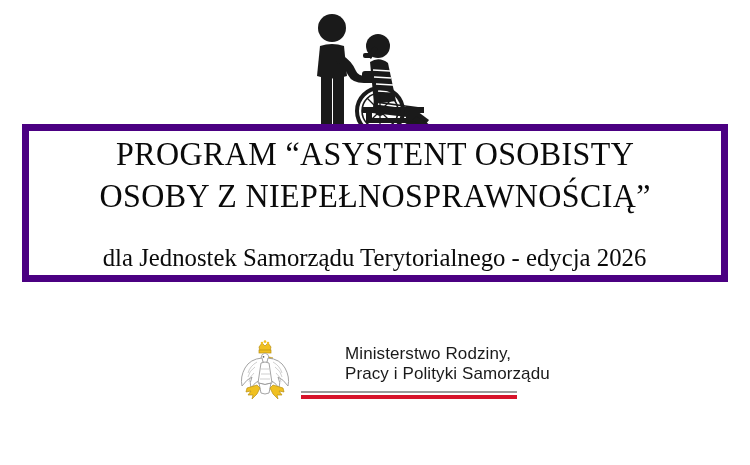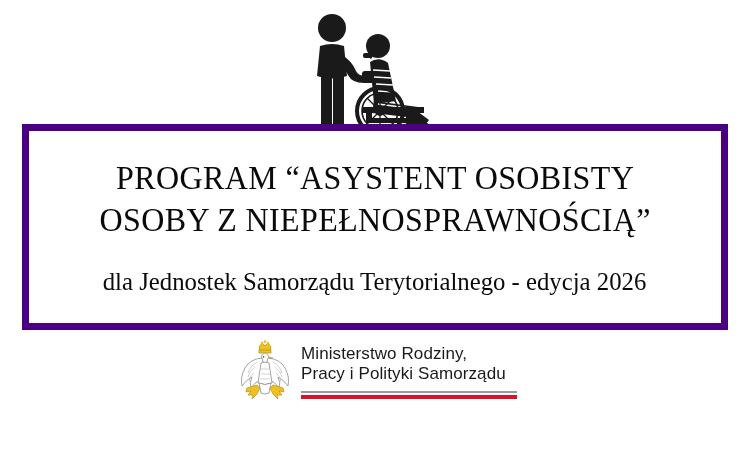--- a/index.html
+++ b/index.html
@@ -24,21 +24,21 @@
     height: 124px;
   }
   #illustration svg { display: block; }
 
   
   #program-frame {
     position: absolute;
     left: 22px;
     top: 124px;
     width: 706px;
-    height: 206px;
+    height: 158px;
     box-sizing: border-box;
     border: 7px solid #4b0082;
     background: #ffffff;
     display: flex;
     flex-direction: column;
     align-items: center;
     justify-content: center;
   }
 
   #program-title {
@@ -89,20 +89,21 @@
     display: flex;
     flex-direction: column;
   }
   .ministry-line {
     font-family: "Liberation Sans", sans-serif;
     font-size: 17px;
     line-height: 20px;
     color: #1a1a1a;
     letter-spacing: 0.1px;
     white-space: nowrap;
+    margin-left: 44px;
   }
   #ministry-rule-gray {
     margin-top: 7px;
     width: 216px;
     height: 2px;
     background: #9b9b9b;
   }
   #ministry-rule-red {
     margin-top: 2px;
     width: 216px;

